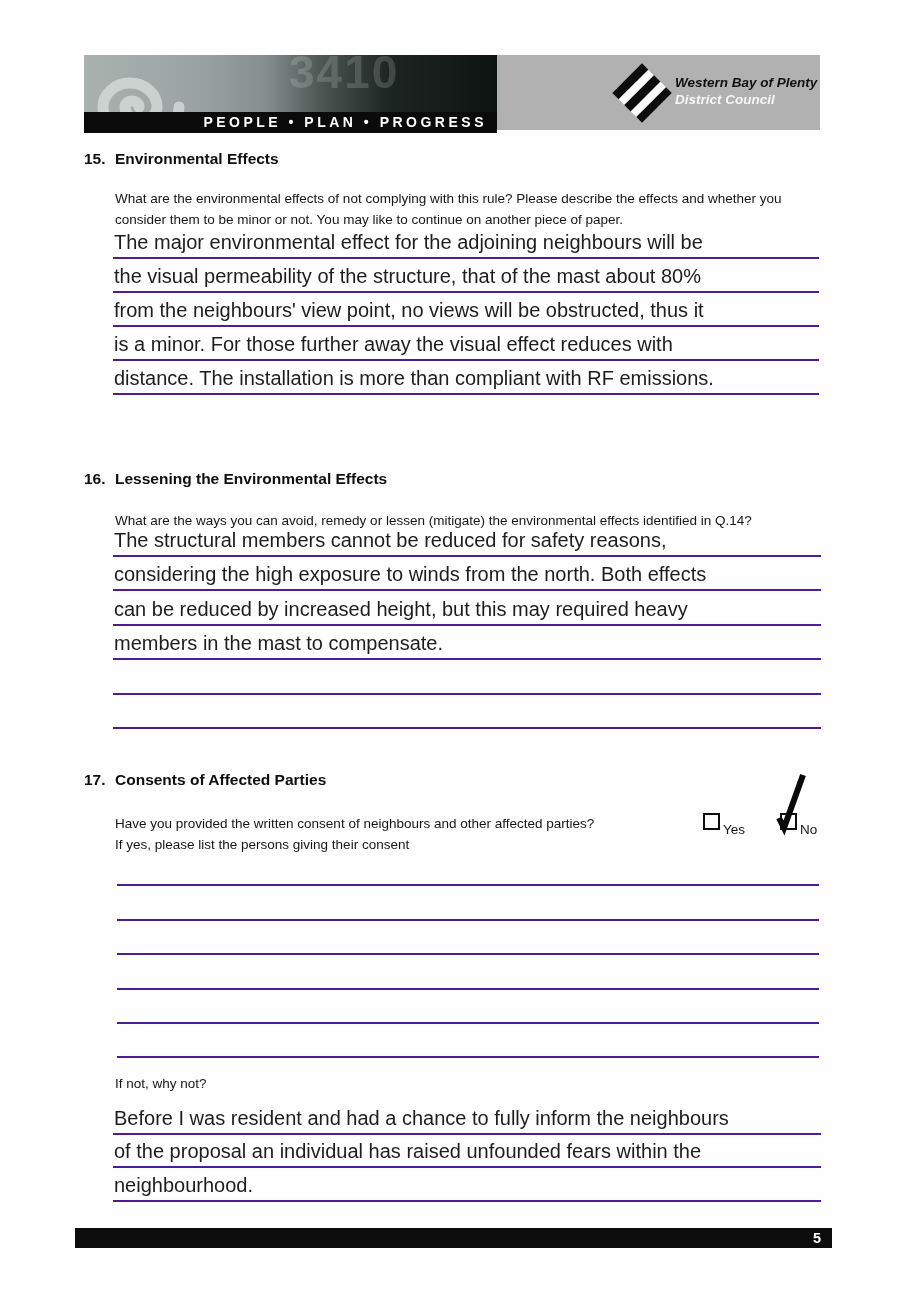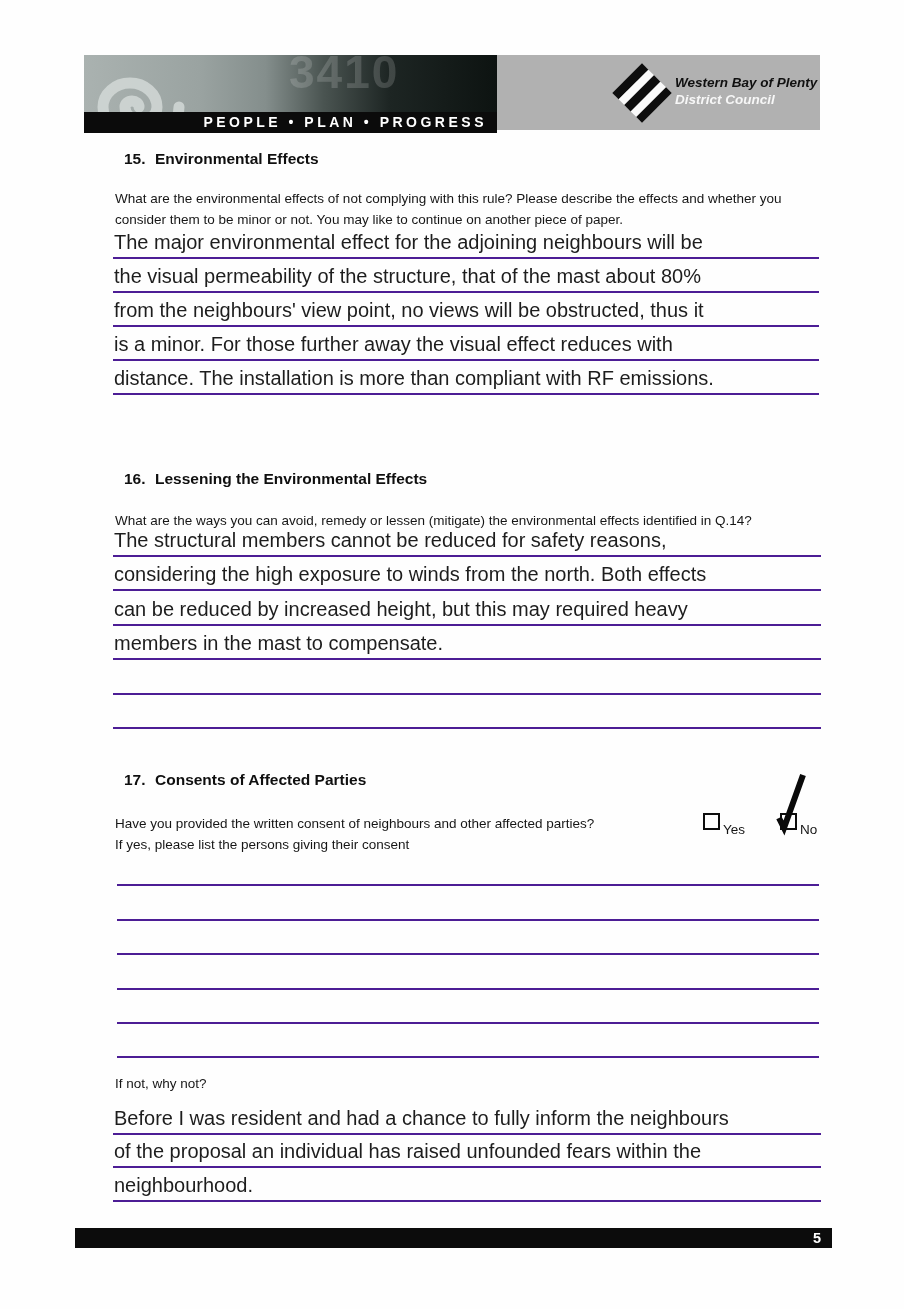--- a/index.html
+++ b/index.html
@@ -24,21 +24,21 @@
   }
   .banner-logo-box{
     position:absolute;left:497px;top:55px;width:323px;height:75px;background:#b1b1b1;
   }
   .logo-diamond{position:absolute;left:115px;top:8px;}
   .logo-text{position:absolute;left:178px;top:20px;font-style:italic;font-weight:bold;line-height:1.25;}
   .logo-line1{font-size:13.5px;color:#101010;}
   .logo-line2{font-size:13.5px;color:#f7f7f7;}
 
   
-  .sec-heading{position:absolute;left:84px;font-size:15.5px;font-weight:bold;color:#0f0f0f;margin-left:40px;}
+  .sec-heading{position:absolute;left:84px;font-size:15.5px;font-weight:bold;color:#0f0f0f;}
   .sec-heading .sec-num{display:inline-block;width:31px;}
   .instructions{position:absolute;left:115px;width:712px;font-size:13.5px;line-height:1.55;color:#161616;}
   .instructions div{white-space:normal;}
 
   .answer-lines{position:absolute;}
   .answer-line{
     border-bottom:2px solid #4c1d95;display:flex;align-items:flex-end;
     font-size:20px;color:#1d1d1d;box-sizing:border-box;padding:0 0 3px 1px;
   }
   .answer-line span{white-space:nowrap;}

